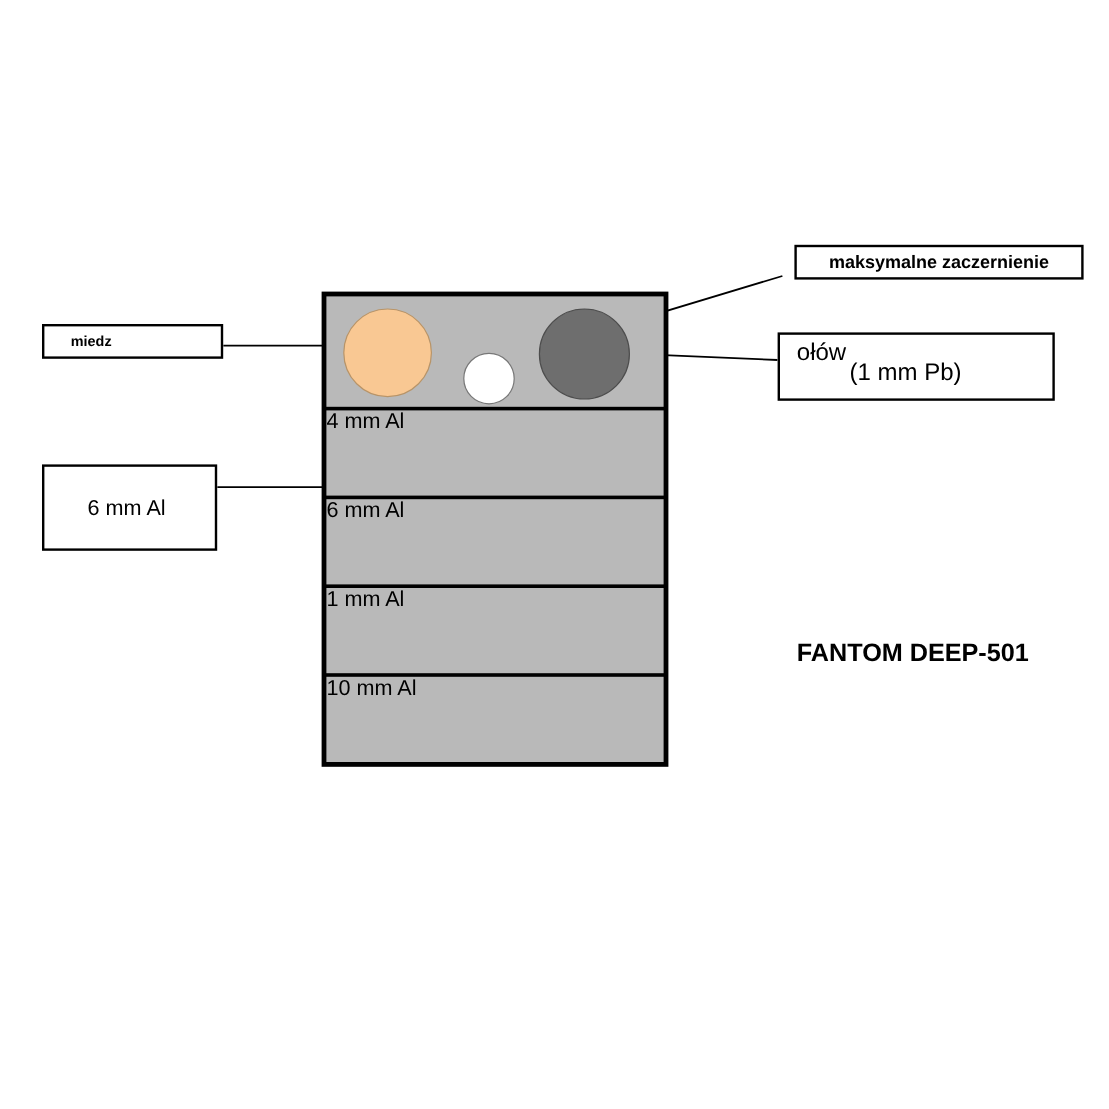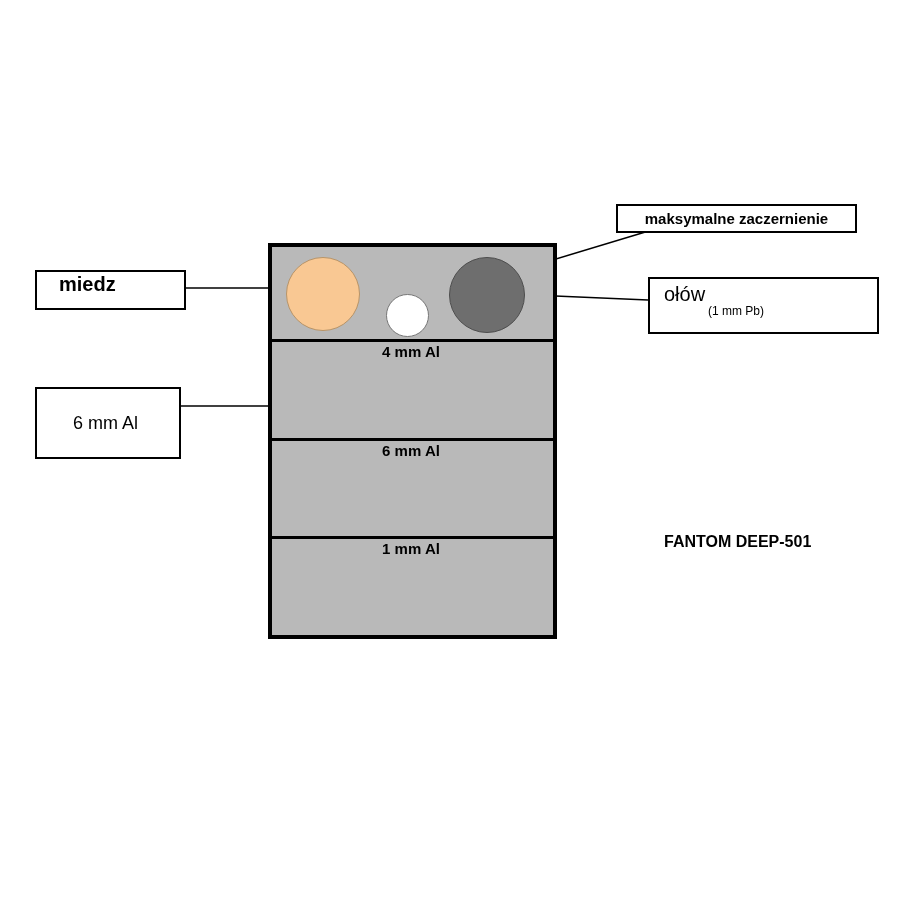--- a/index.html
+++ b/index.html
@@ -64,61 +64,60 @@
     border: 1px solid #777;
   }
   .disc.lead {
     left: 177px; top: 10px; width: 76px; height: 76px;
     background: var(--lead-disc, #6e6e6e);
     border: 1px solid #4d4d4d;
   }
   .step {
     flex: 1;
     background: var(--phantom-gray, #b9b9b9);
-    text-align: center;
+    text-align: left;
     padding: 1px 3px 0 0;
-    font-size: 15px;
+    font-size: 18px;
     line-height: 17px;
-    font-weight: bold;
   }
   
   .callout {
     position: absolute;
     background: #fff;
     border: 2px solid #000;
     box-sizing: border-box;
   }
   .miedz-box {
-    left: 35px; top: 270px; width: 151px; height: 40px;
-    font-weight: bold; font-size: 20px; line-height: 25px;
+    left: 35px; top: 270px; width: 151px; height: 29px;
+    font-weight: bold; font-size: 12px; line-height: 25px;
     padding-left: 22px;
   }
   .max-box {
-    left: 616px; top: 204px; width: 241px; height: 29px;
+    left: 662px; top: 204px; width: 241px; height: 29px;
     font-weight: bold; font-size: 15px; line-height: 25px;
     text-align: center;
   }
   .olow-box {
     left: 648px; top: 277px; width: 231px; height: 57px;
     padding: 7px 0 0 14px;
   }
   .olow-main { font-weight: normal; font-size: 20px; line-height: 16px; }
-  .olow-sub  { font-size: 12px; line-height: 19px; margin-left: 44px; }
+  .olow-sub  { font-size: 20px; line-height: 19px; margin-left: 44px; }
   .al6-box {
     left: 35px; top: 387px; width: 146px; height: 72px;
     display: flex; align-items: center;
     padding-left: 36px;
     font-size: 18px;
   }
   .fantom-title {
     position: absolute;
     left: 664px;
     top: 533px;
     font-weight: bold;
-    font-size: 16px;
+    font-size: 21px;
   }
 </style>
 </head>
 <body>
 
 <div class="canvas">
 
   <svg class="connectors" width="924" height="924" viewBox="0 0 924 924" aria-hidden="true">
     <line x1="186" y1="288" x2="309" y2="288"></line>
     <line x1="410" y1="303" x2="652" y2="230"></line>
@@ -134,20 +133,23 @@
     </div>
     <div class="step">
       <span>4 mm Al</span>
     </div>
     <div class="step">
       <span>6 mm Al</span>
     </div>
     <div class="step">
       <span>1 mm Al</span>
     </div>
+    <div class="step">
+      <span>10 mm Al</span>
+    </div>
   </div>
 
   <div class="callout miedz-box">
     <span>miedz</span>
   </div>
 
   <div class="callout max-box">
     <span>maksymalne zaczernienie</span>
   </div>
 

